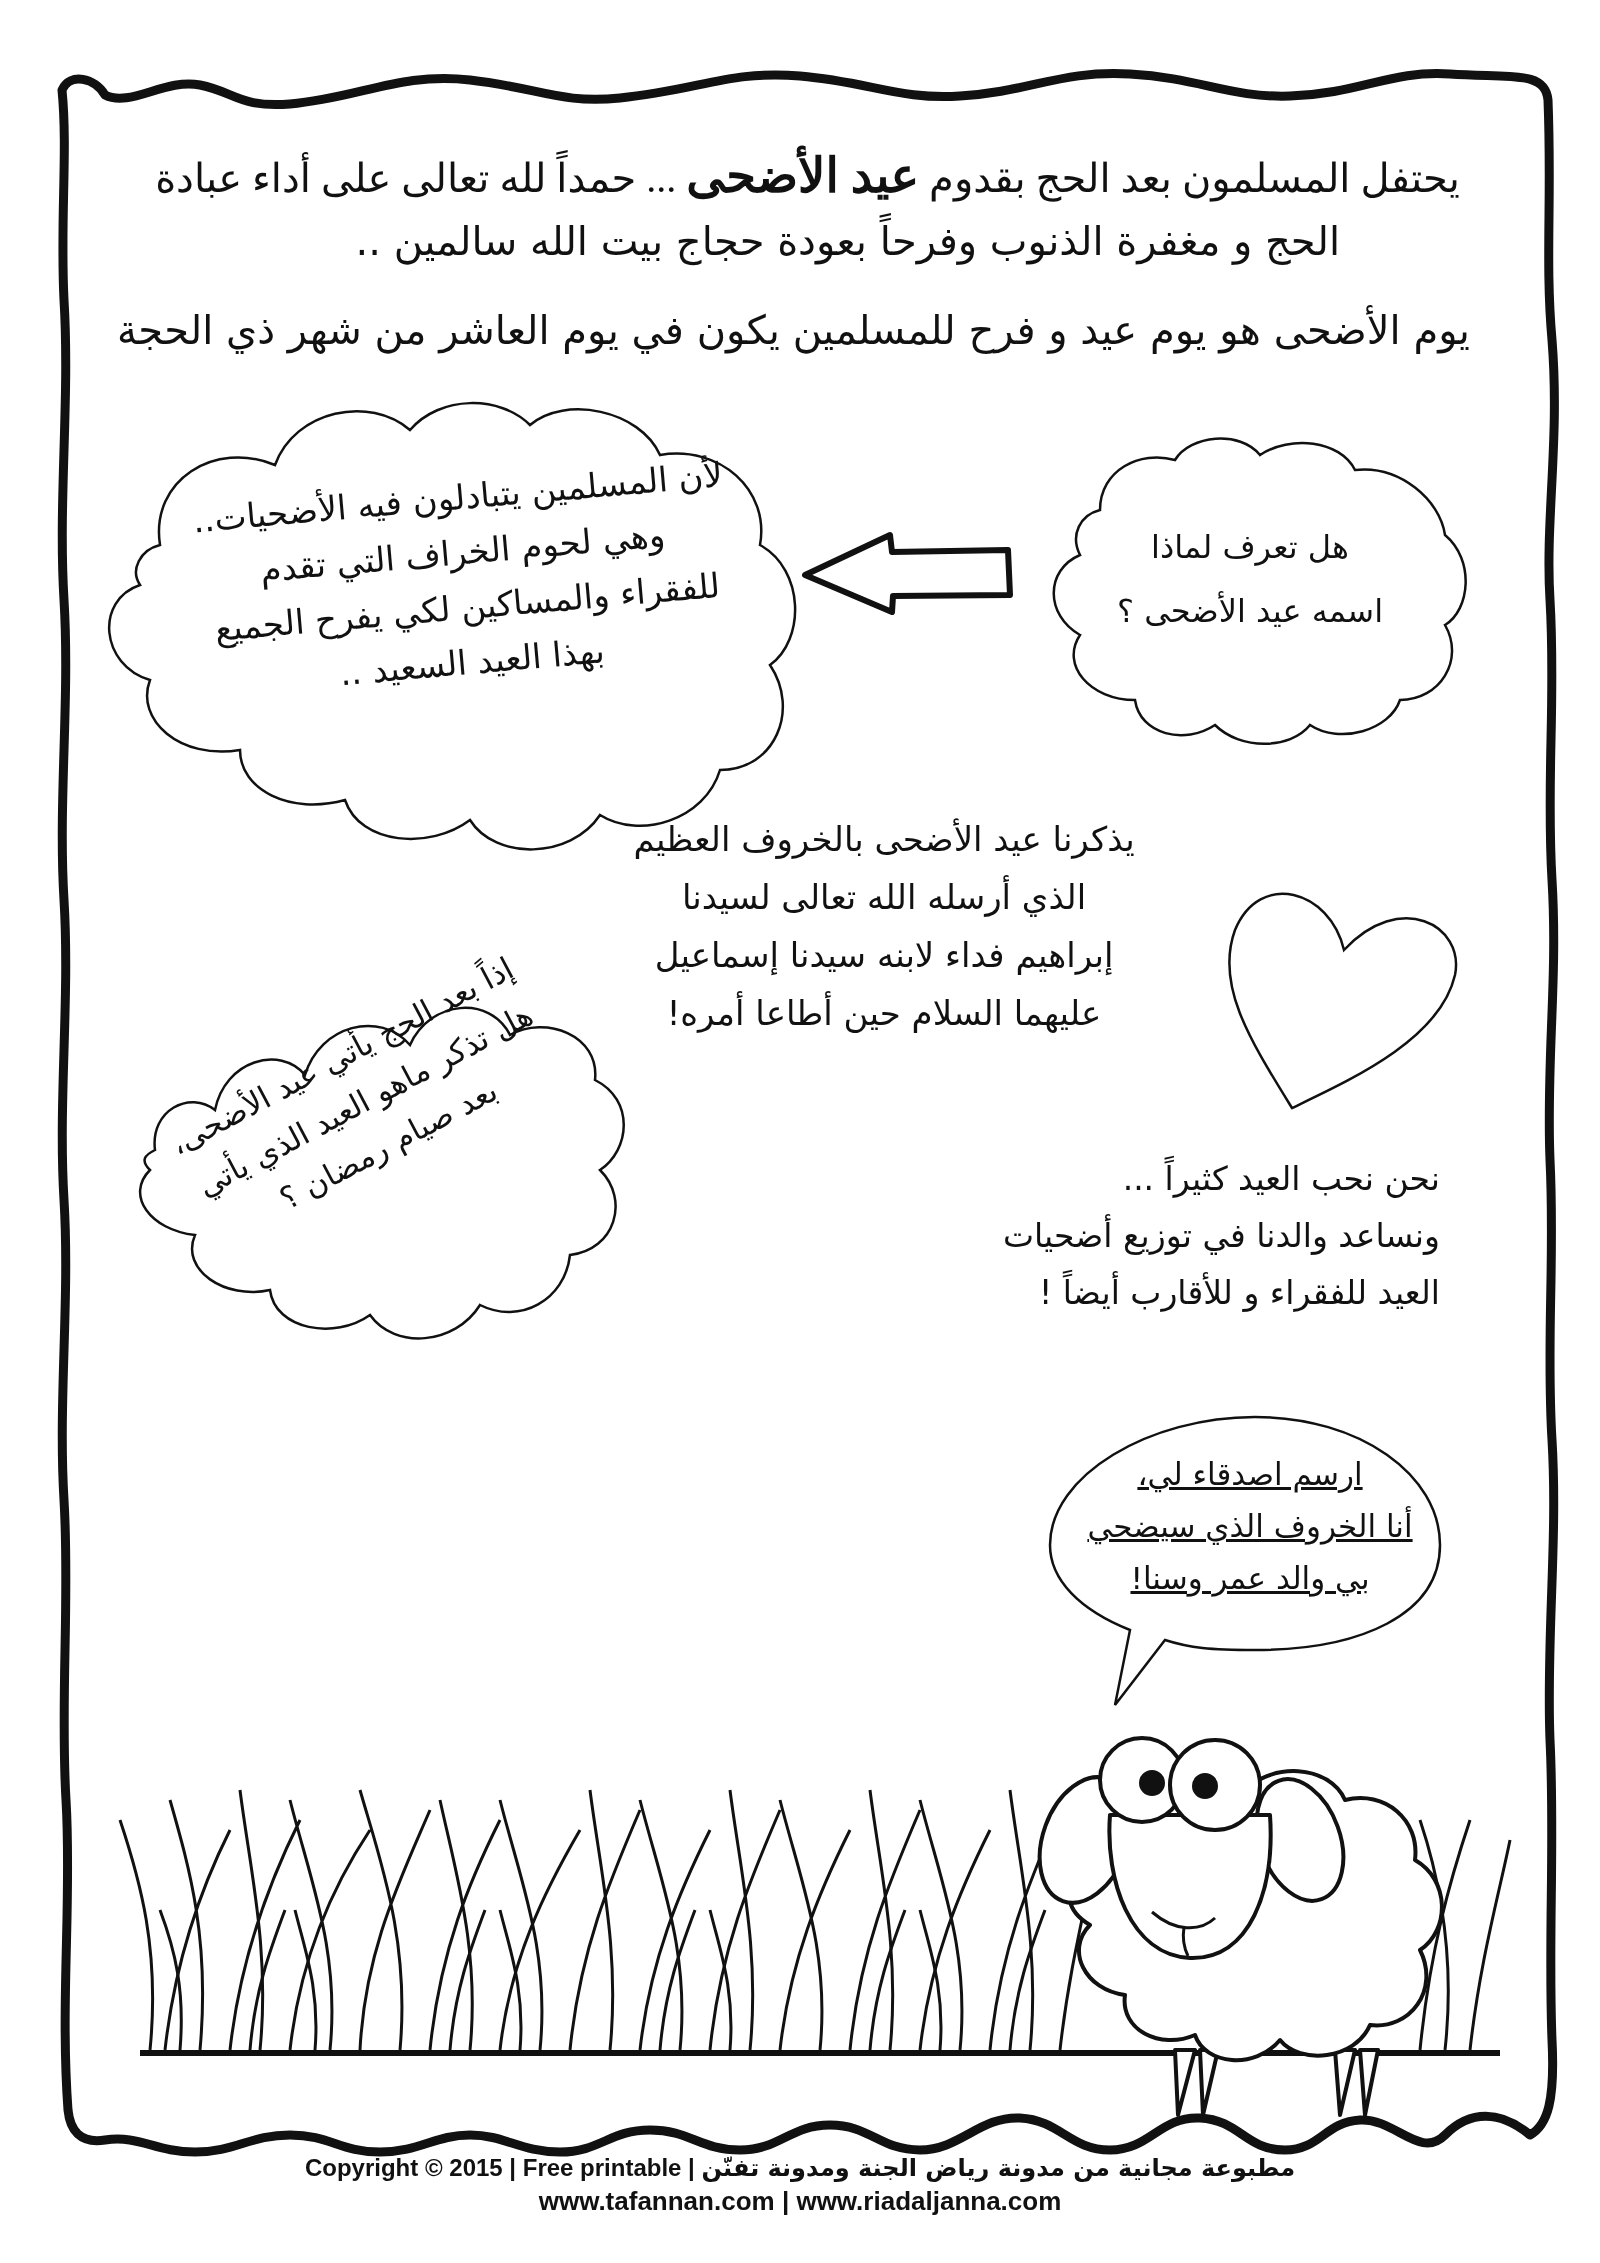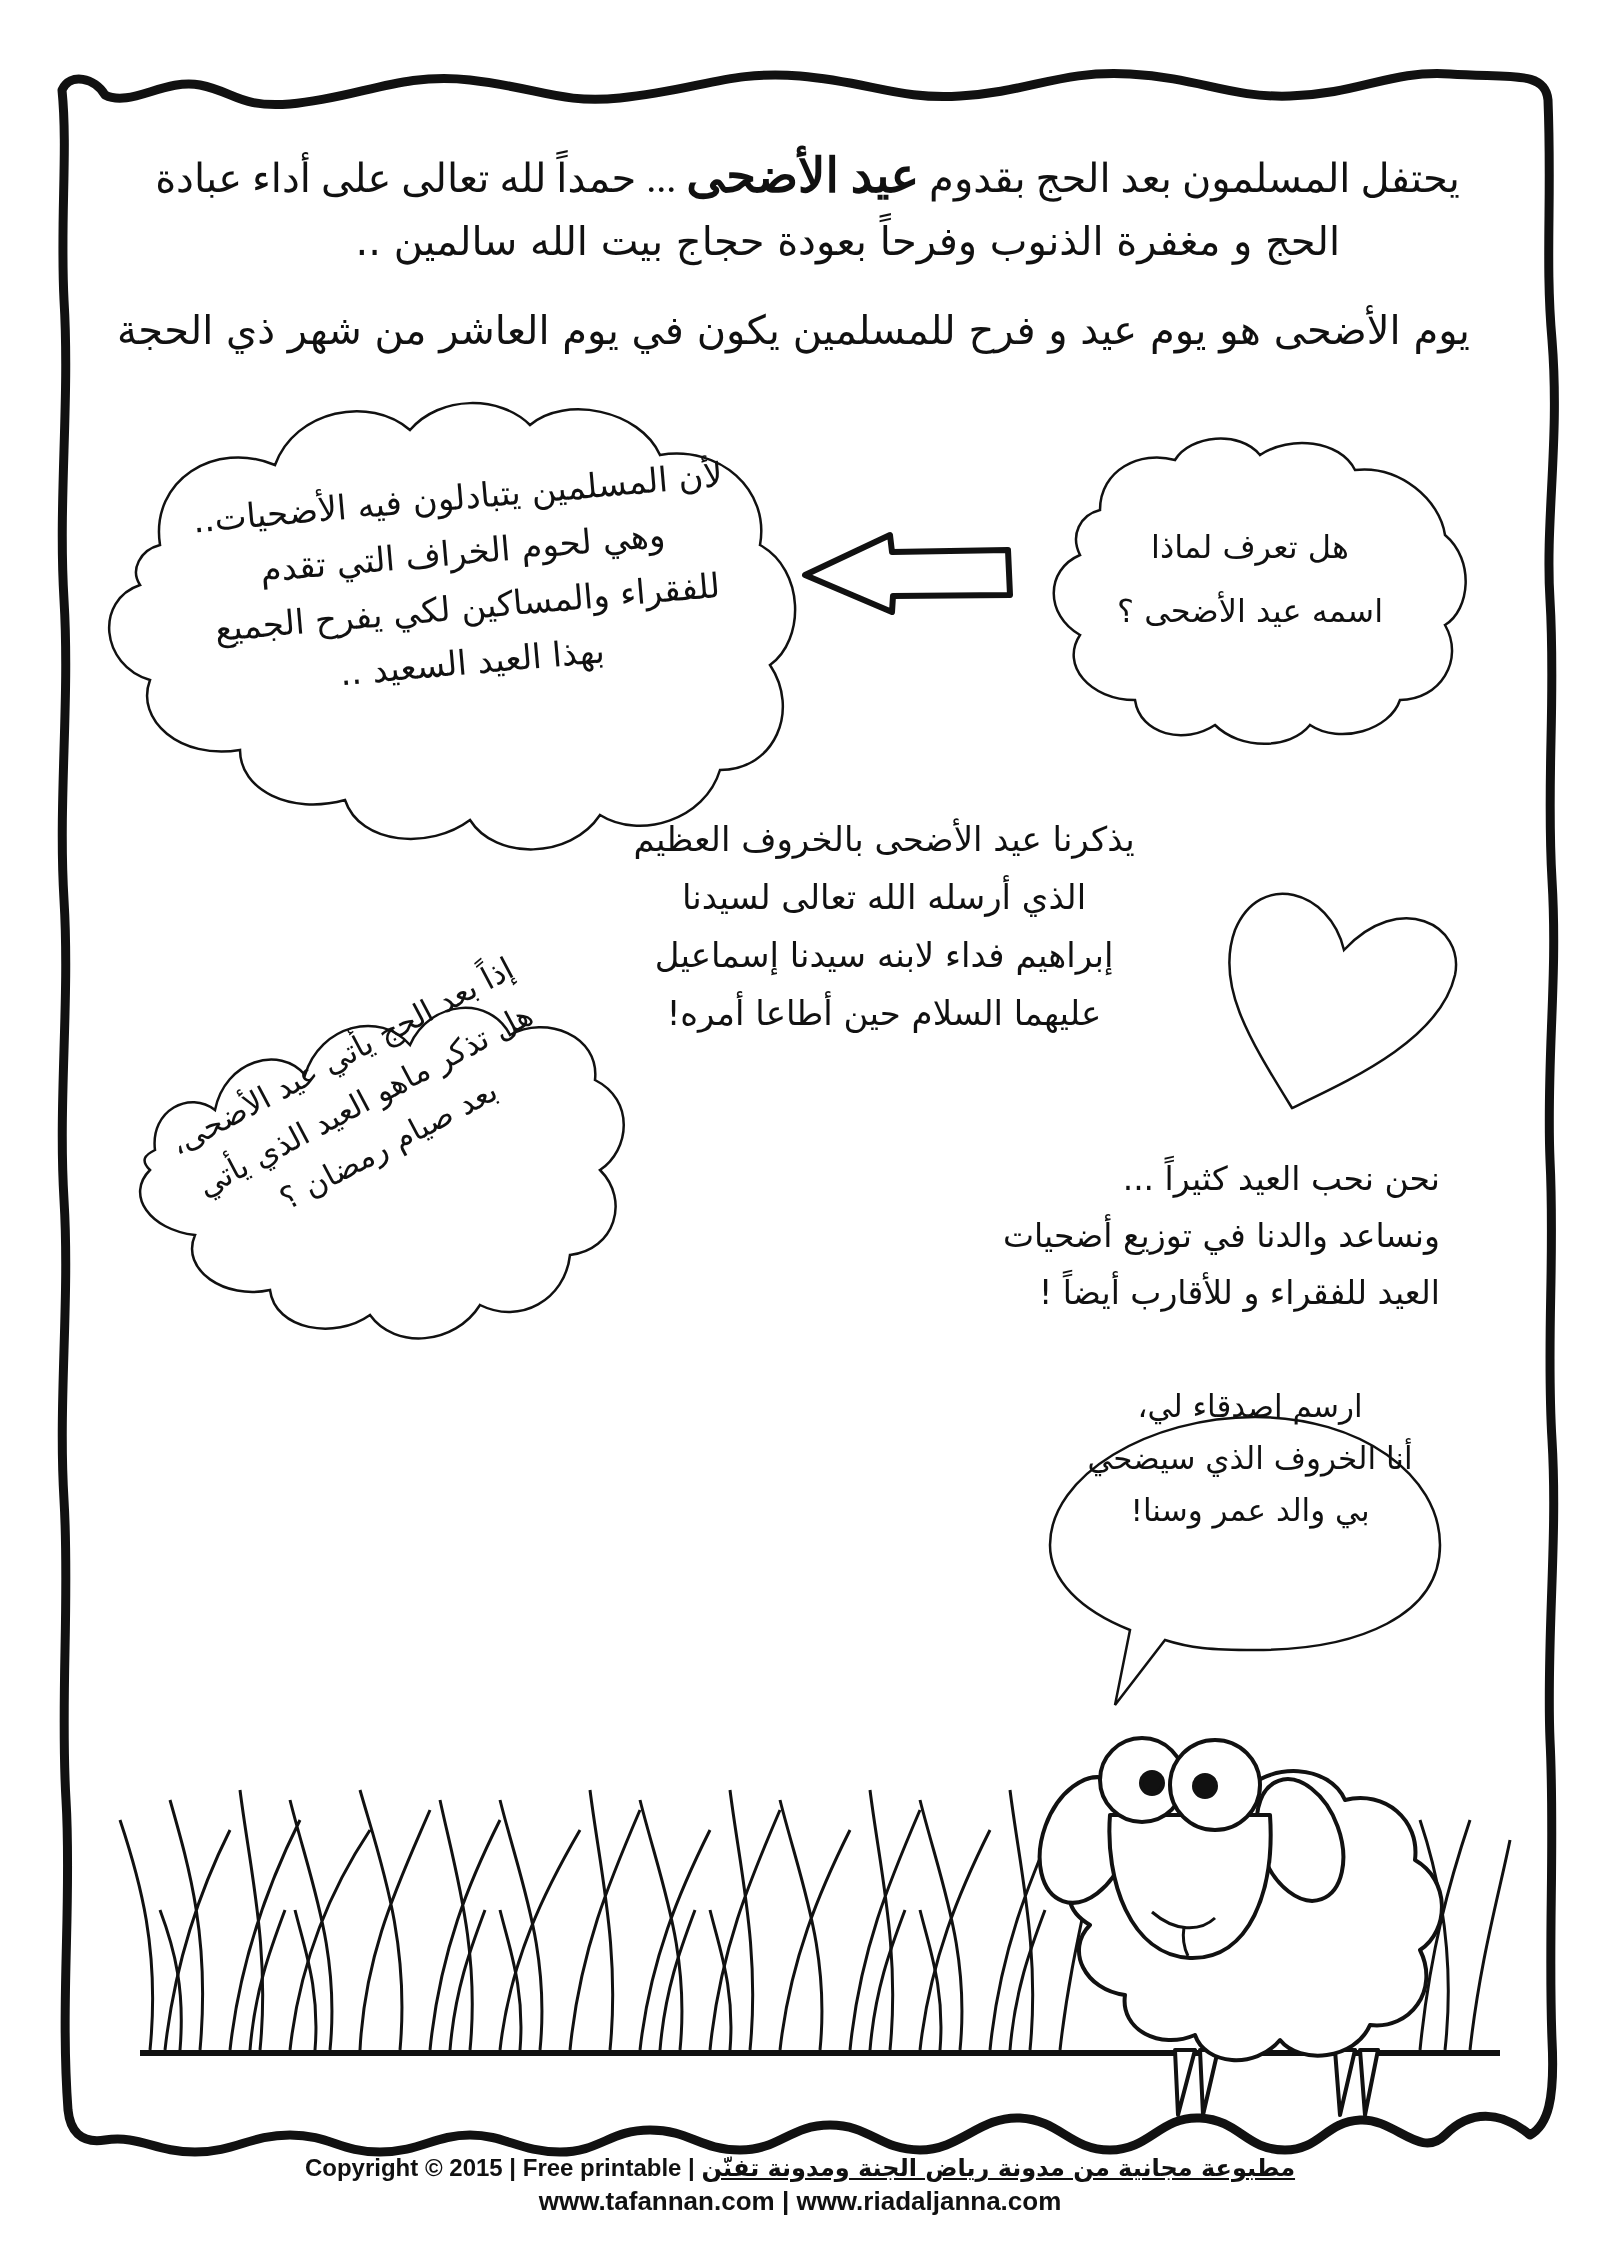--- a/index.html
+++ b/index.html
@@ -12,26 +12,26 @@
     .intro { left: 130px; top: 145px; width: 1330px; font-size: 40px; line-height: 62px; }
     .intro .l1 { text-align: right; font-family: Liberation Serif, serif; }
     .intro .l2 { text-align: right; padding-right: 120px; }
     .eid-bold { font-weight: bold; font-size: 48px; }
     .day-line { left: 160px; top: 305px; width: 1310px; font-size: 40px; text-align: right; }
     .cloud-big-text { left: 150px; top: 470px; width: 630px; font-size: 34px; line-height: 55px; transform: rotate(-5deg); }
     .cloud-q-text { left: 1080px; top: 515px; width: 340px; font-size: 32px; line-height: 64px; }
     .story { left: 604px; top: 810px; width: 560px; font-size: 34px; line-height: 58px; }
     .cloud-eid-text { left: 150px; top: 1025px; width: 430px; font-size: 31px; line-height: 50px; transform: rotate(-28deg); }
     .love { left: 970px; top: 1150px; width: 470px; font-size: 33px; line-height: 57px; text-align: right; }
-    .bubble-text { left: 1070px; top: 1380px; width: 360px; font-size: 31px; line-height: 52px; }
+    .bubble-text { left: 1070px; top: 1448px; width: 360px; font-size: 31px; line-height: 52px; text-decoration: underline; }
     .footer { position: absolute; left: 0; top: 2152px; width: 1600px; text-align: center;
               font-family: "Liberation Sans", sans-serif; font-weight: bold; color: #111; }
     .footer .row1 { font-size: 24px; line-height: 32px; }
     .footer .row2 { font-size: 26px; line-height: 34px; }
-    .footer .ar-inline { direction: rtl; unicode-bidi: embed; font-family: "DejaVu Sans", sans-serif; text-decoration: underline; }
+    .footer .ar-inline { direction: rtl; unicode-bidi: embed; font-family: "DejaVu Sans", sans-serif; }
   </style>
 </head>
 <body>
 
 <svg class="art" viewBox="0 0 1600 2263" xmlns="http://www.w3.org/2000/svg">
 
   <path d="M62,90 C70,72 95,78 105,95 C130,108 165,78 200,85 C235,92 240,108 290,104 C360,98 400,72 470,80
            C540,88 560,104 620,98 C700,90 730,70 800,76 C870,82 900,100 960,96 C1030,92 1060,70 1130,74
            C1200,78 1230,98 1290,96 C1360,94 1390,70 1450,74 C1510,78 1545,70 1548,100
            C1552,200 1545,260 1552,340 C1560,440 1545,520 1550,600 C1556,700 1546,780 1552,880

